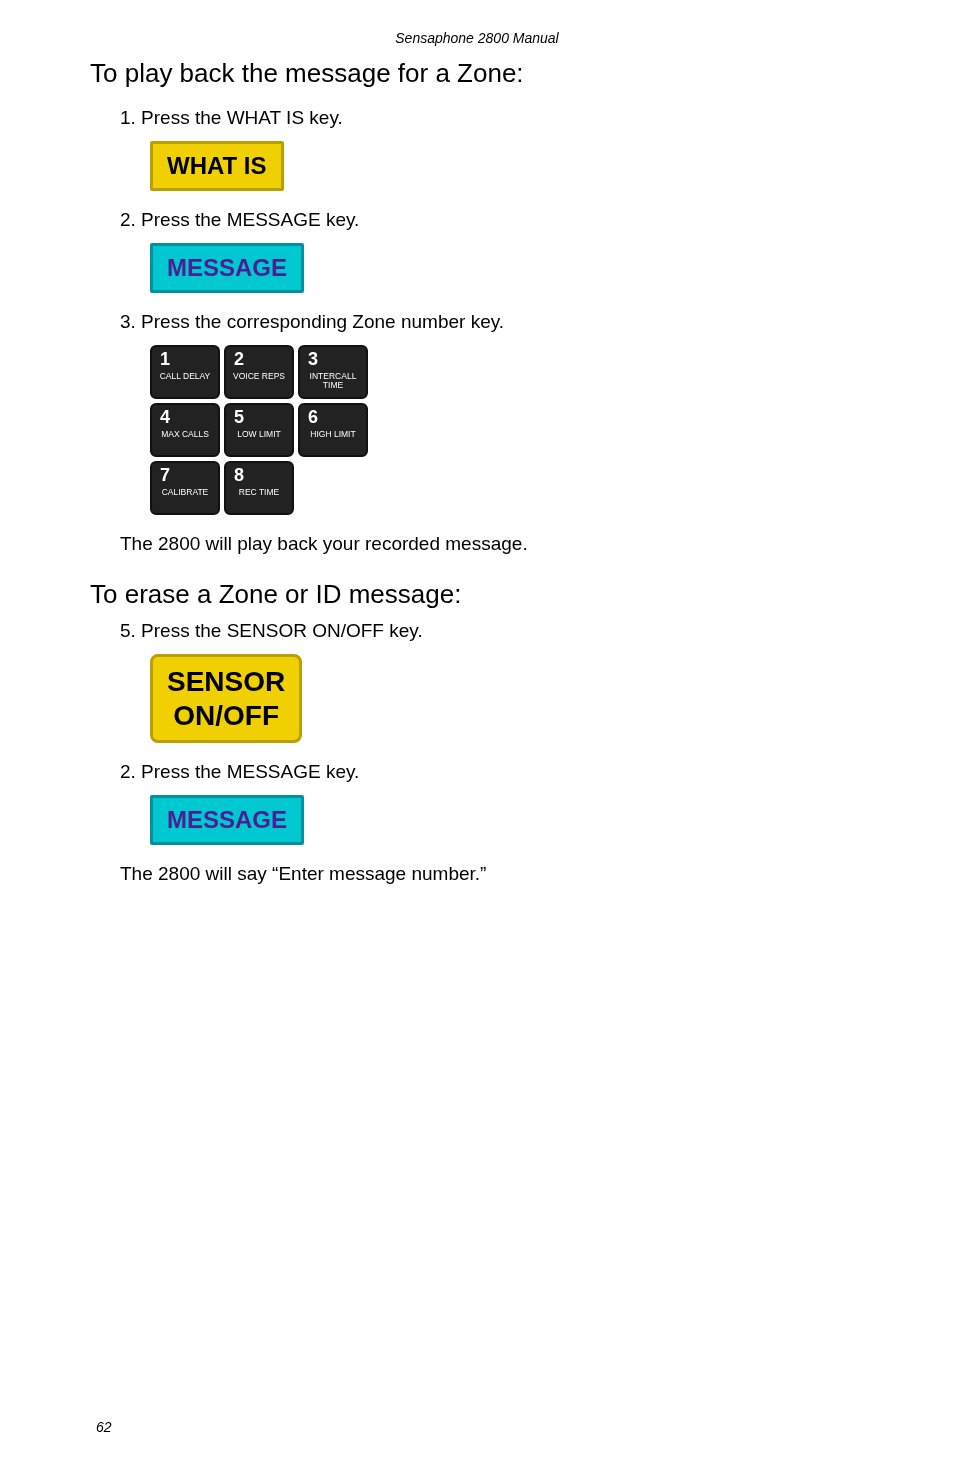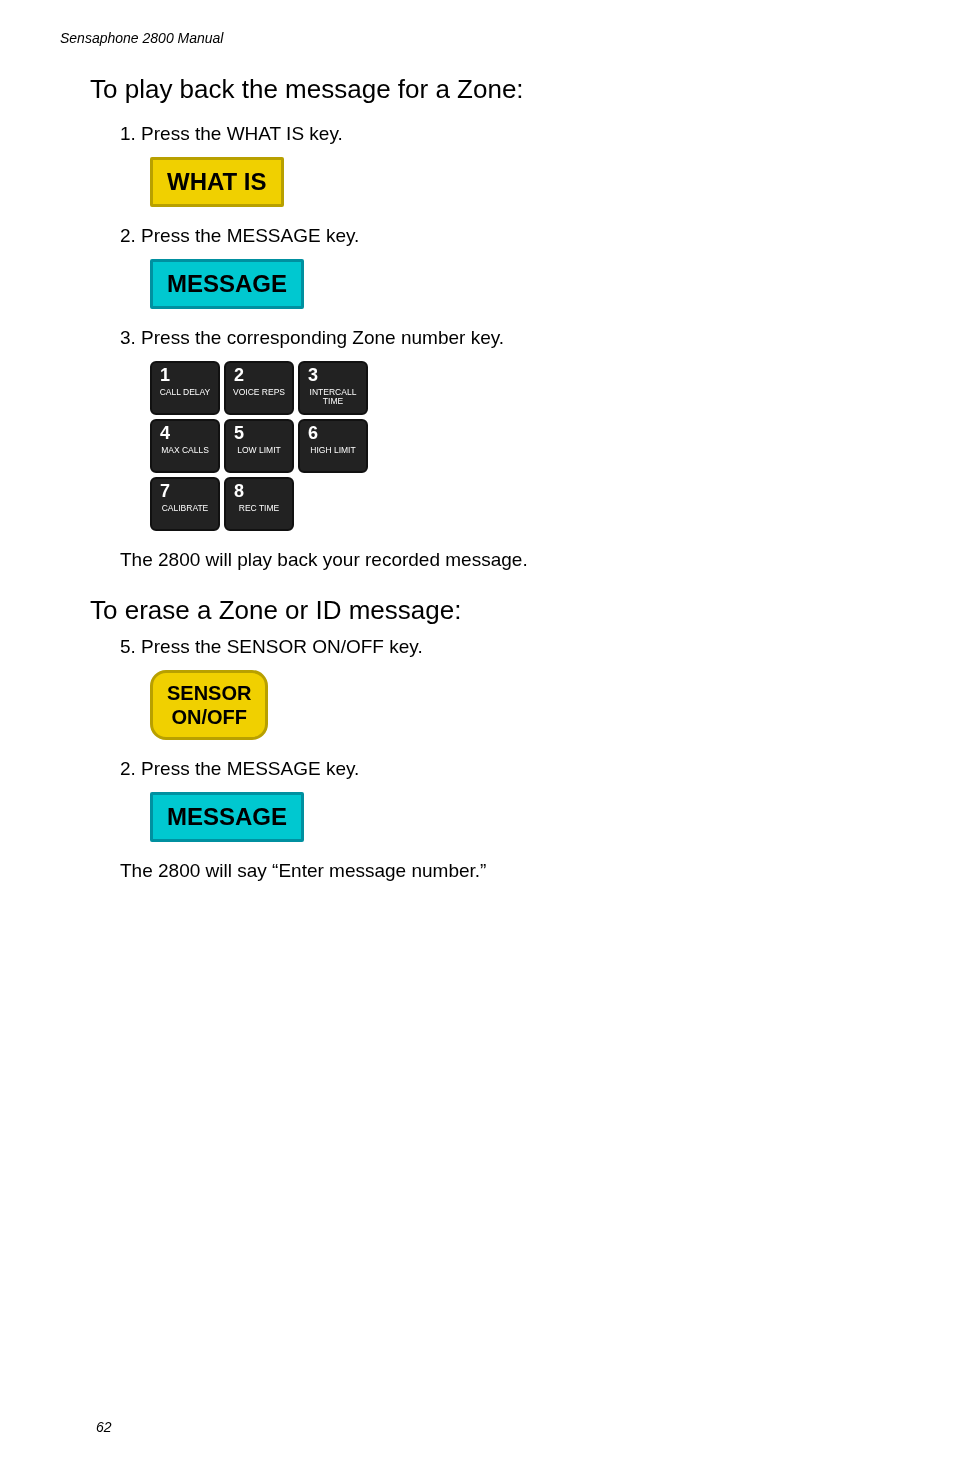--- a/index.html
+++ b/index.html
@@ -10,22 +10,23 @@
       font-size: 18px;
       color: #000000;
       width: 954px;
       min-height: 1475px;
       padding: 30px 60px 60px 60px;
     }
 
     .page-header {
       font-style: italic;
       font-size: 14px;
-      margin-bottom: 28px;
-      font-family: Arial, sans-serif;
+      margin-bottom: 12px;
+      font-family: Arial, sans-serif;
+      text-align: center;
     }
 
     .section-heading {
       font-size: 26px;
       font-weight: normal;
       margin-bottom: 18px;
       margin-left: 30px;
       font-family: Arial, sans-serif;
     }
 
@@ -52,30 +53,30 @@
       font-size: 24px;
       font-family: Arial, sans-serif;
       color: #000;
       min-width: 80px;
       text-align: center;
     }
 
     .key-btn.cyan {
       background: #00c8d0;
       border-color: #0090a0;
-      color: #000000;
+      color: #4c1d95;
     }
 
     .key-btn.sensor-btn {
       background: #f0d000;
       border: 3px solid #b8a000;
-      border-radius: 16px;
+      border-radius: 8px;
       padding: 8px 14px;
       font-weight: bold;
-      font-size: 20px;
+      font-size: 28px;
       font-family: Arial, sans-serif;
       color: #000;
       line-height: 1.2;
       text-align: center;
     }
 
     .zone-grid {
       display: grid;
       grid-template-columns: repeat(3, auto);
       gap: 4px;

